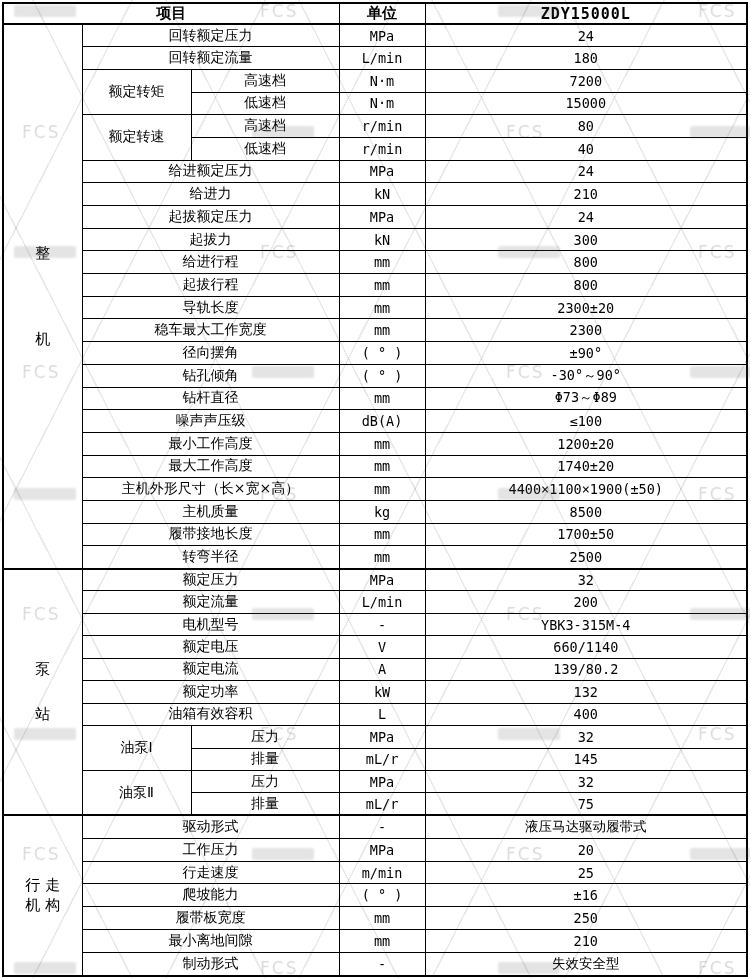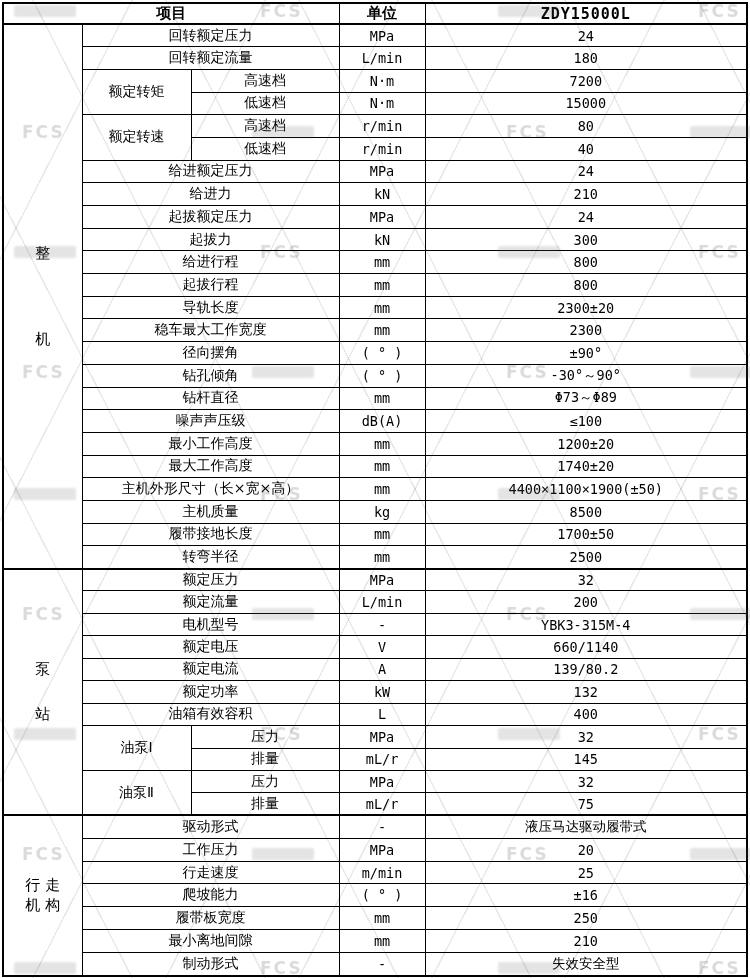--- a/index.html
+++ b/index.html
@@ -62,21 +62,21 @@
   .wm-layer{position:absolute;inset:0;pointer-events:none;}
   .wm-blob{
     position:absolute;width:62px;height:12px;
     background:rgba(90,90,90,0.16);
     border-radius:2px;
     filter:blur(1.2px);
   }
   .wm-logo{
     position:absolute;
     font-family:"DejaVu Sans","Liberation Sans",sans-serif;
-    font-weight:bold;font-size:17px;line-height:1;
+    font-weight:normal;font-size:17px;line-height:1;
     color:rgba(0,0,0,0.055);
     letter-spacing:2px;
     filter:blur(0.4px);
     text-shadow:0 0 1px rgba(0,0,0,0.10);
   }
 </style>
 </head>
 <body>
 
 <div class="canvas">

